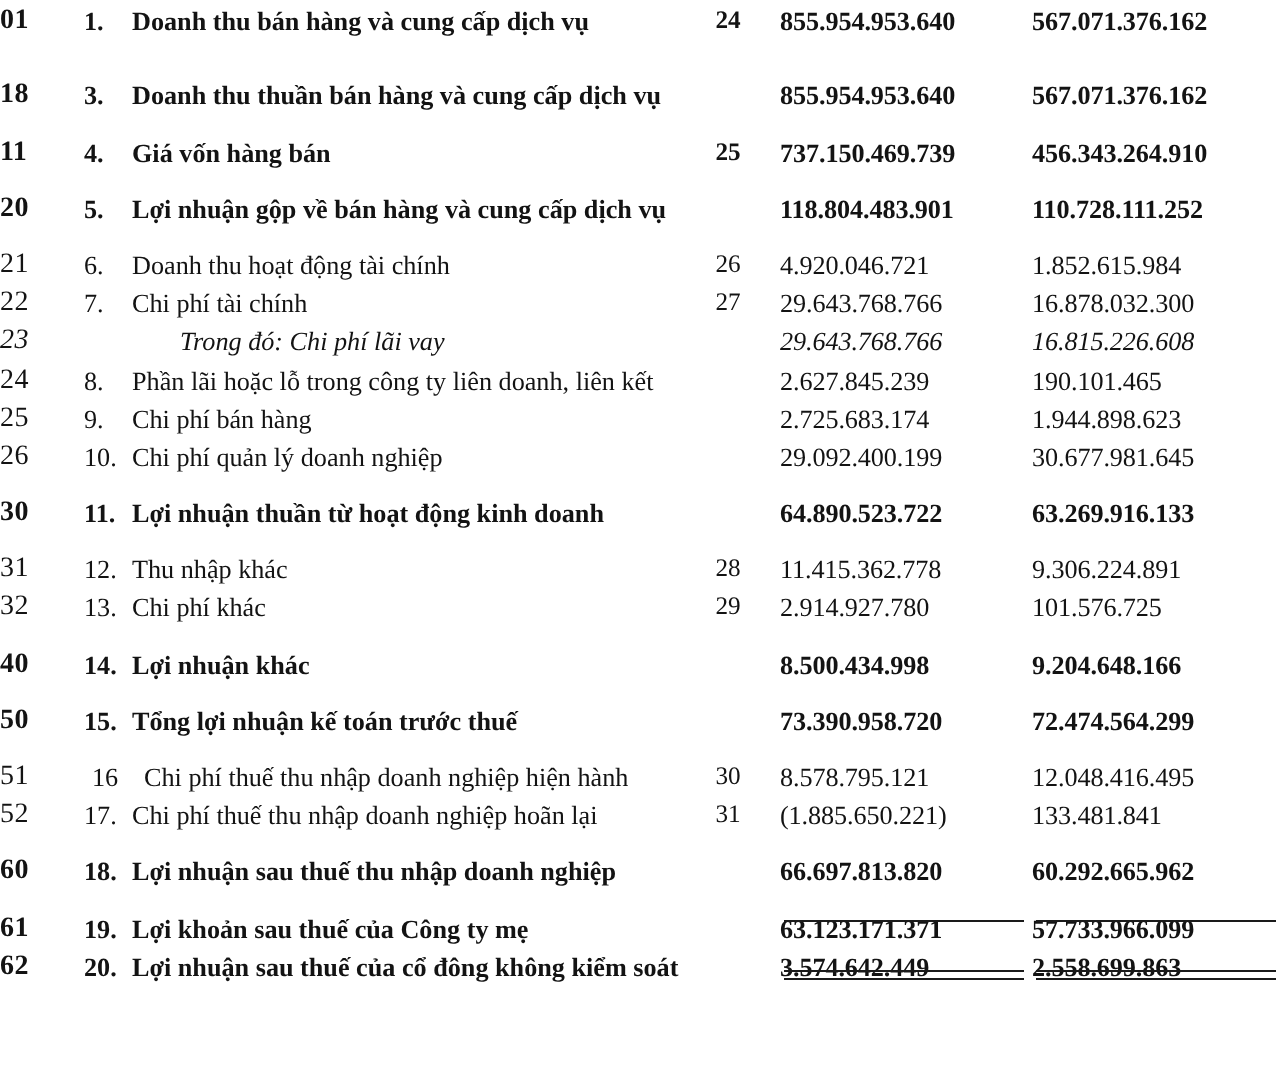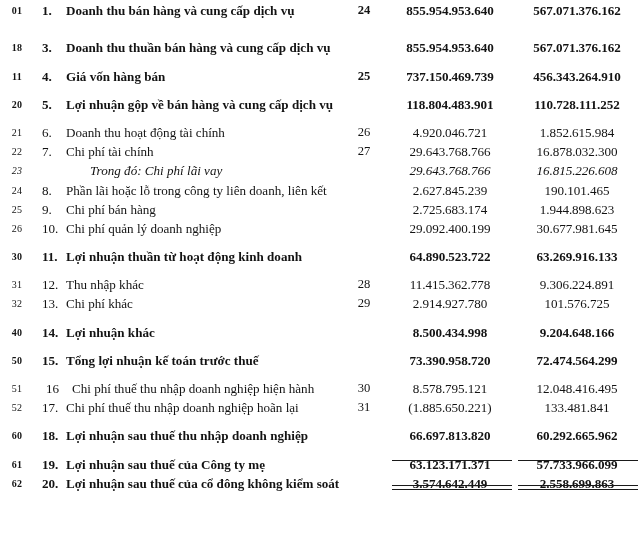--- a/index.html
+++ b/index.html
@@ -41,36 +41,36 @@
 
   td {
     padding: 0;
     vertical-align: bottom;
     font-size: 13.1px;
     line-height: 17px;
     white-space: nowrap;
   }
 
   td.code {
-    text-align: center;
-    font-size: 10px;
+    text-align: left;
+    font-size: 14px;
     padding-right: 6px;
     letter-spacing: 0.2px;
   }
   td.note {
     text-align: center;
     font-size: 12.6px;
     padding-right: 4px;
   }
   td.label {
     text-align: left;
     padding-left: 2px;
   }
   td.amt {
-    text-align: center;
+    text-align: left;
     padding-right: 6px;
     font-size: 13.1px;
     letter-spacing: -0.05px;
   }
   td.amt.prev { padding-right: 2px; }
 
   
   .idx {
     display: inline-block;
     width: 24px;
@@ -265,21 +265,21 @@
           <td class="label"><span class="idx">18.</span><span class="lbl-text">Lợi nhuận sau thuế thu nhập doanh nghiệp</span></td>
           <td class="note"></td>
           <td class="amt cur">66.697.813.820</td>
           <td class="amt prev">60.292.665.962</td>
         </tr>
         <tr class="spacer">
           <td colspan="5"></td>
         </tr>
         <tr class="row bold">
           <td class="code">61</td>
-          <td class="label"><span class="idx">19.</span><span class="lbl-text">Lợi nhuận sau thuế của Công ty mẹ</span></td>
+          <td class="label"><span class="idx">19.</span><span class="lbl-text">Lợi khoản sau thuế của Công ty mẹ</span></td>
           <td class="note"></td>
           <td class="amt cur">63.123.171.371</td>
           <td class="amt prev">57.733.966.099</td>
         </tr>
         <tr class="row bold">
           <td class="code">62</td>
           <td class="label"><span class="idx">20.</span><span class="lbl-text">Lợi nhuận sau thuế của cổ đông không kiểm soát</span></td>
           <td class="note"></td>
           <td class="amt cur">3.574.642.449</td>
           <td class="amt prev">2.558.699.863</td>

